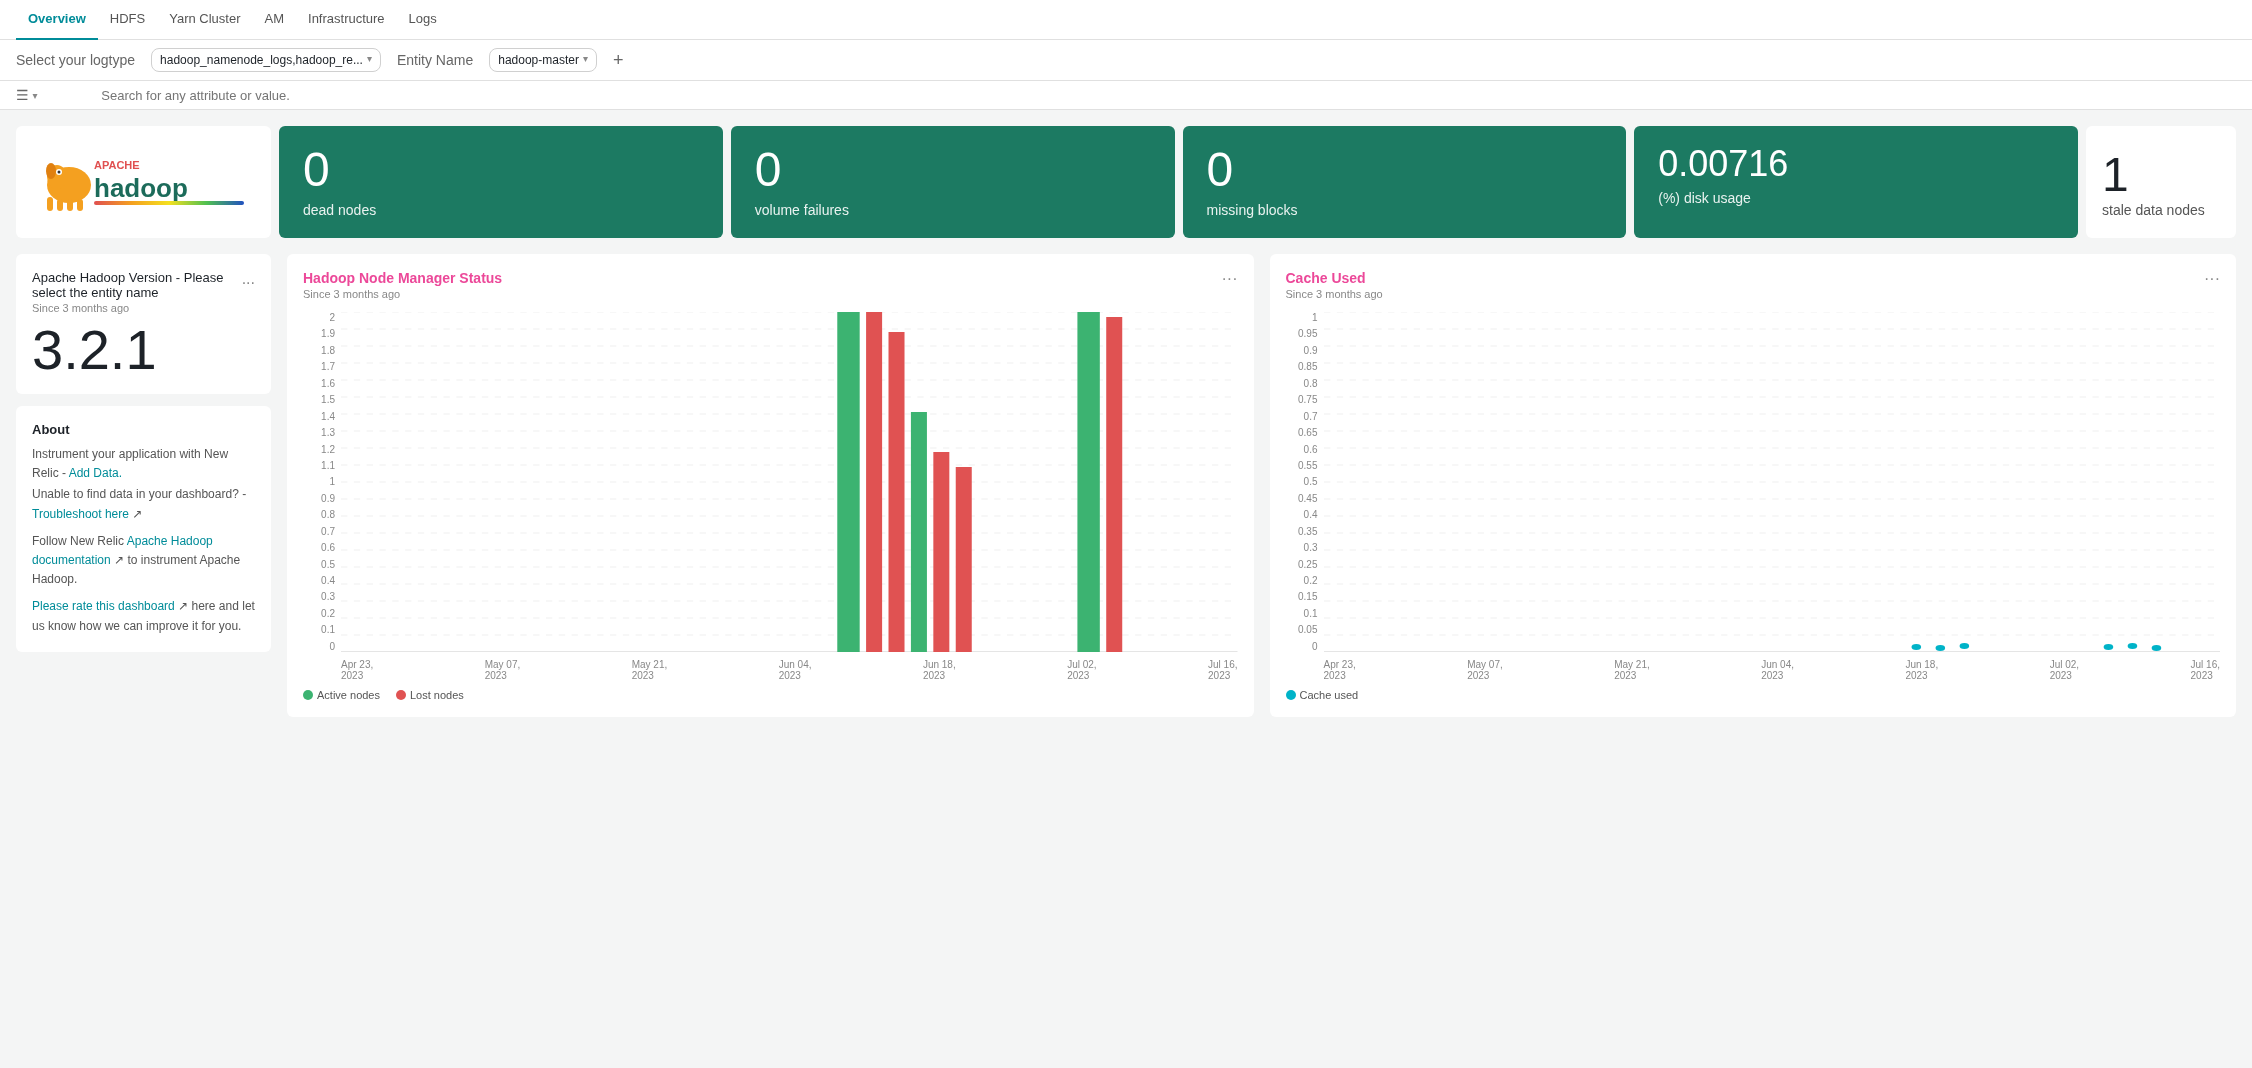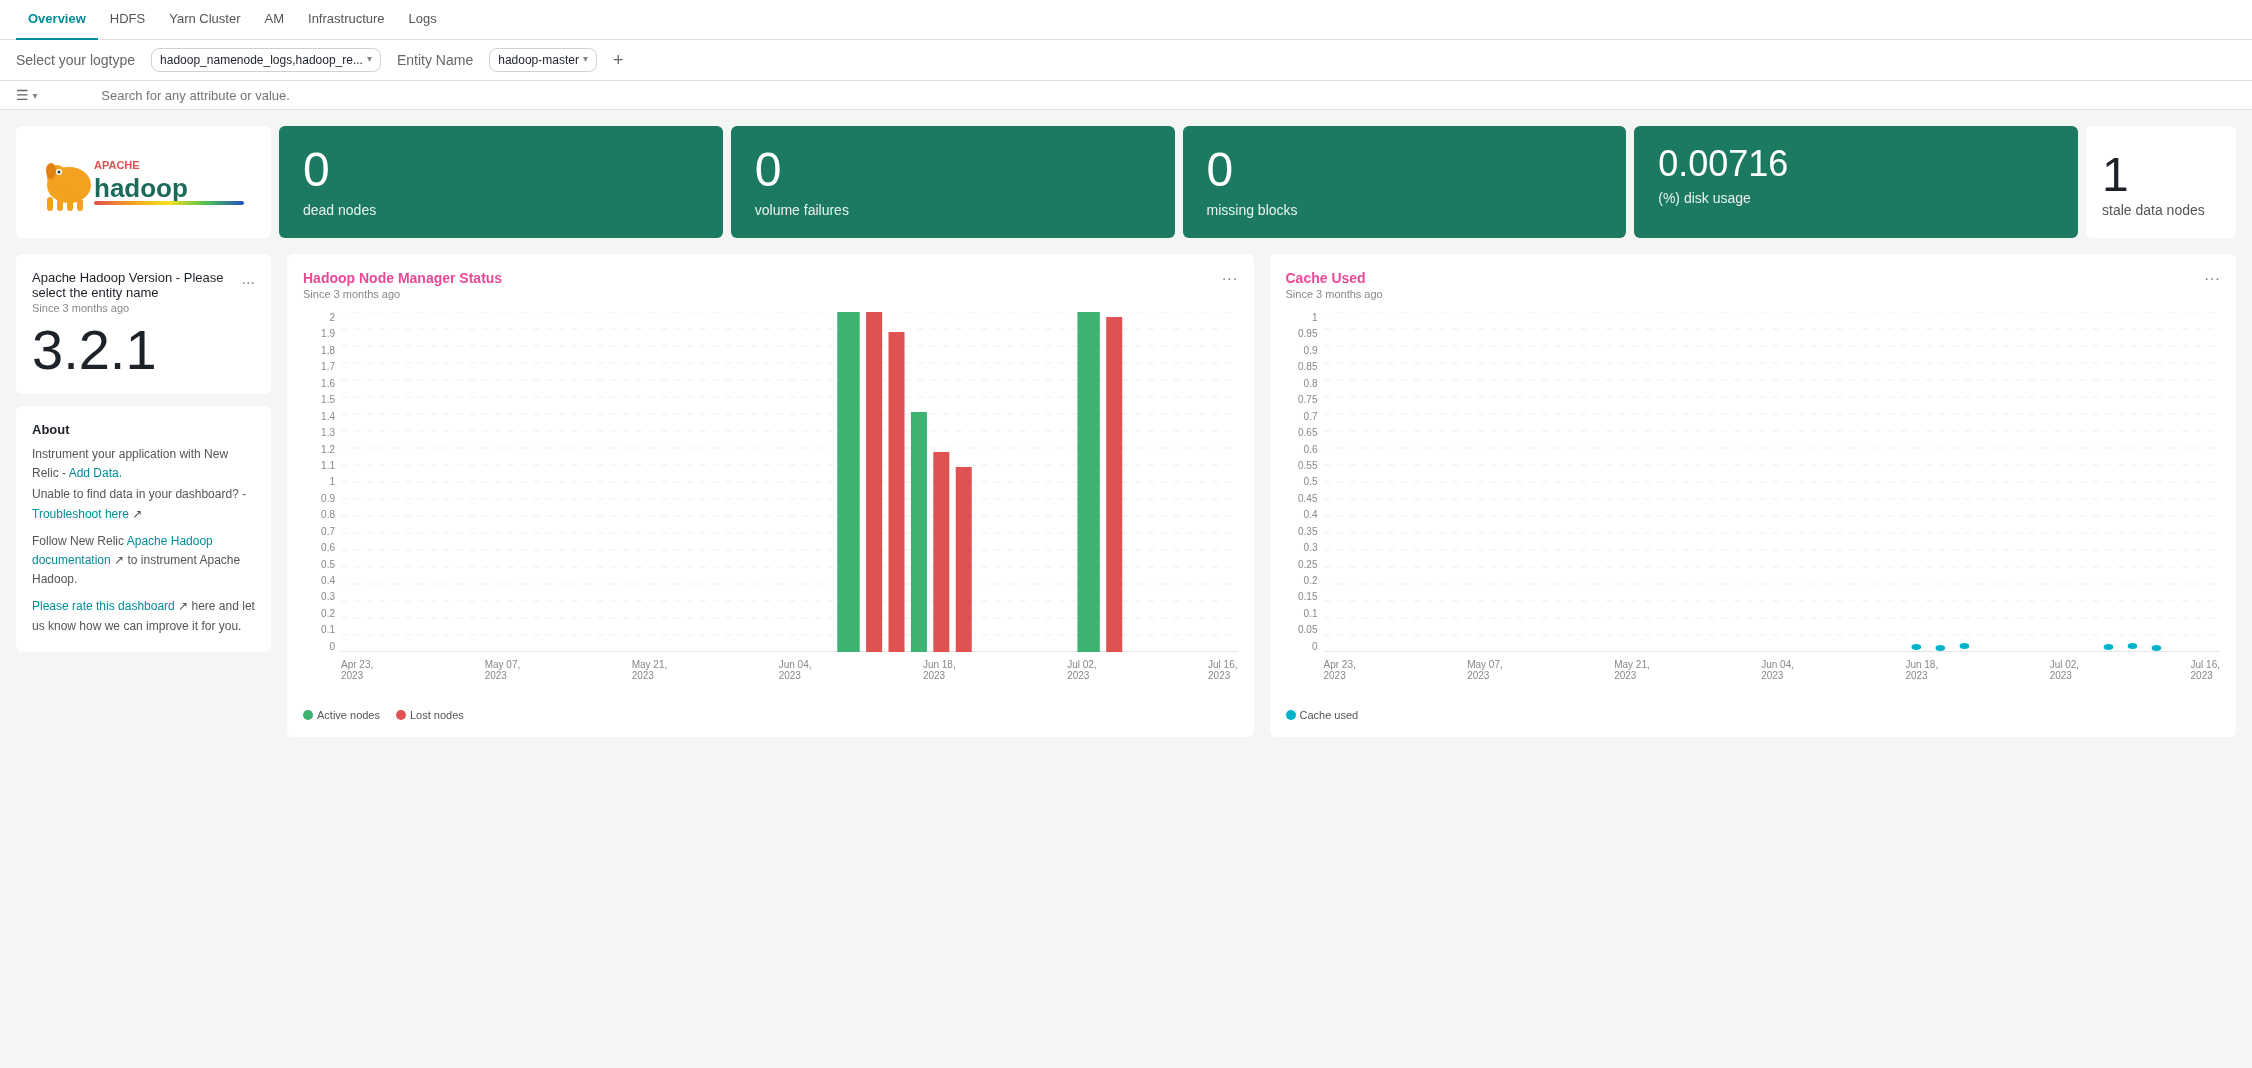--- a/index.html
+++ b/index.html
@@ -47,21 +47,21 @@
     .charts-area { flex: 1; display: flex; gap: 16px; }
 
     
     .chart-card { background: #fff; border-radius: 6px; padding: 16px; flex: 1; }
     .chart-title { font-size: 14px; font-weight: 600; color: #ec4899; }
     .chart-subtitle { font-size: 11px; color: #888; margin-top: 2px; margin-bottom: 12px; }
     .chart-header { display: flex; justify-content: space-between; align-items: flex-start; }
     .chart-menu { color: #888; cursor: pointer; font-size: 16px; }
 
     .legend { display: flex; gap: 16px; margin-top: 8px; font-size: 11px; color: #555; }
-    .legend-item { display: flex; align-items: center; gap: 4px; margin-top: 20px; }
+    .legend-item { display: flex; align-items: center; gap: 4px; }
     .legend-dot { width: 10px; height: 10px; border-radius: 50%; }
 
     .version-card-top { display: flex; justify-content: space-between; align-items: flex-start; }
     .ellipsis-btn { color: #888; cursor: pointer; font-size: 16px; }
 
     .top-row-combined { display: flex; gap: 8px; margin-bottom: 16px; }
   </style>
 </head>
 <body>
 

